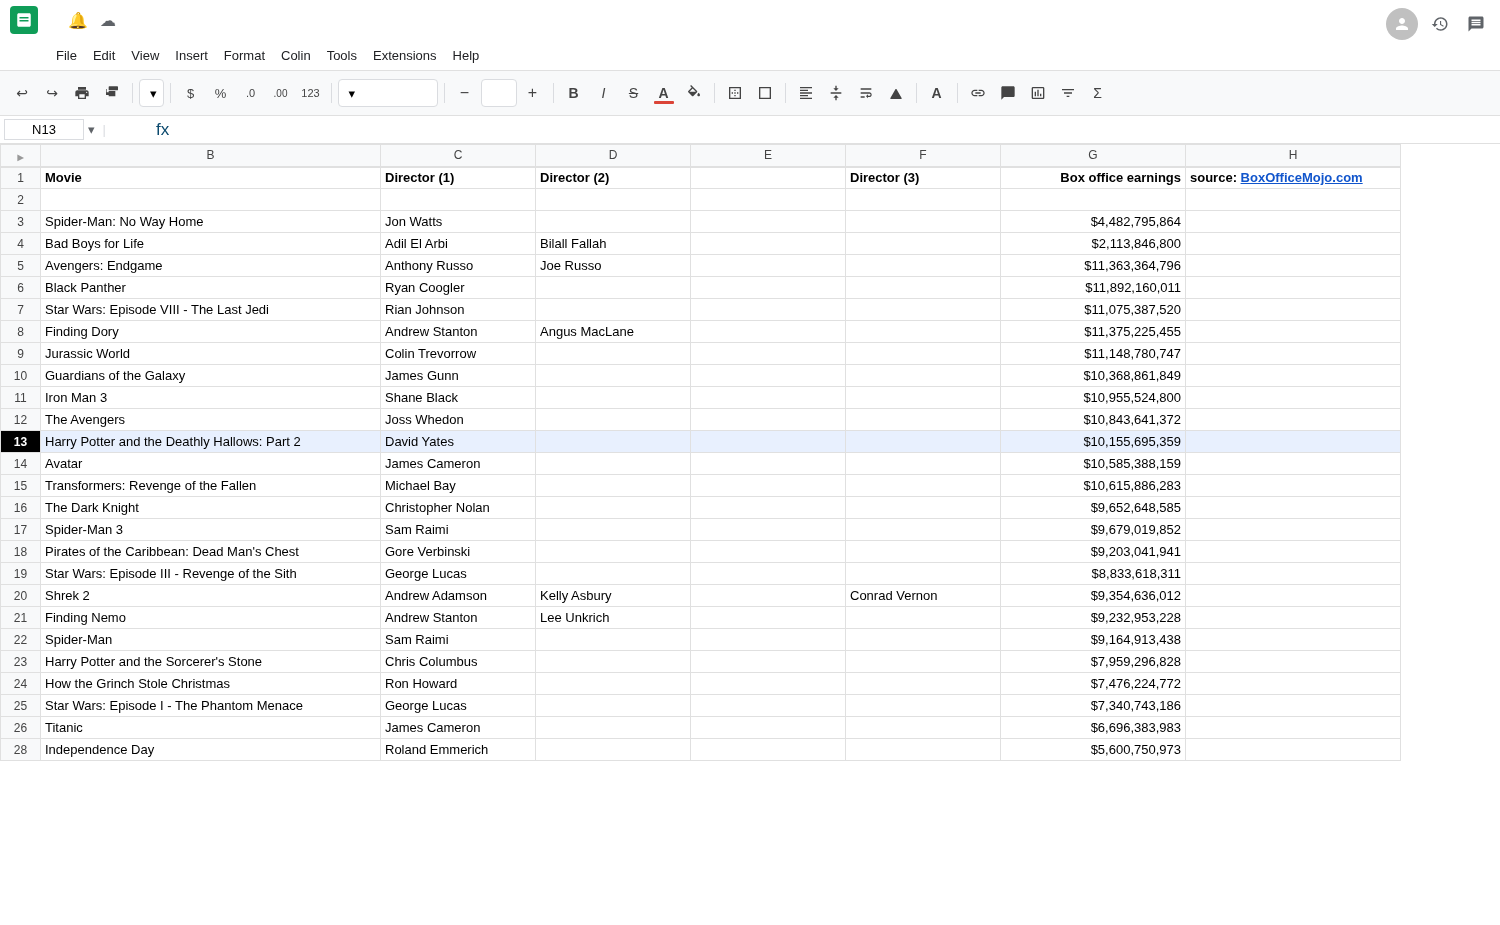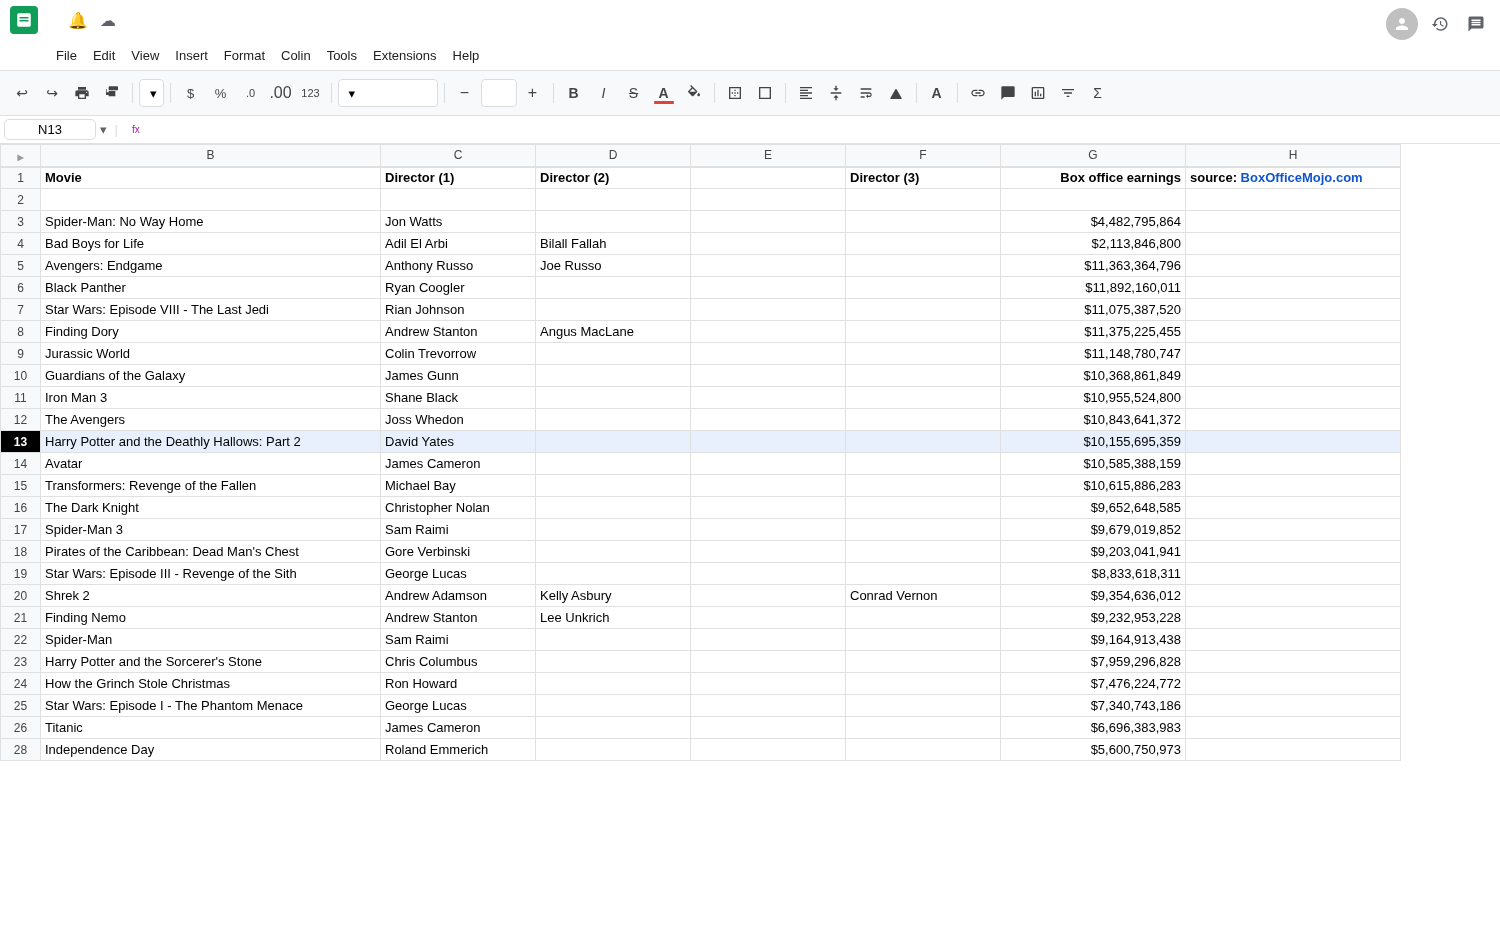--- a/index.html
+++ b/index.html
@@ -120,28 +120,28 @@
     
     #name-bar {
       display: flex;
       align-items: center;
       height: 28px;
       border-bottom: 1px solid #e0e0e0;
       padding: 0 4px;
       gap: 4px;
     }
     #name-box {
-      width: 92px;
+      width: 80px;
       border: 1px solid #dadce0;
-      border-radius: 5px;
+      border-radius: 0;
       padding: 2px 6px;
       font-size: 13px;
       text-align: center;
     }
-    #fx-icon { color: #a21caf; font-size: 10px; padding: 0 6px; }
+    #fx-icon { color: #0c4a6e; font-size: 17px; padding: 0 6px; margin-left: 36px; }
 
     
     #sheet-container {
       overflow: auto;
       height: calc(100vh - 144px);
     }
     table {
       border-collapse: collapse;
       table-layout: fixed;
     }
@@ -184,21 +184,21 @@
     td.selected-row { background: #e8f0fe; }
     tr.selected-tr .row-header { background: #000000; color: #fff; font-weight: bold; }
     .col-a { width: 40px; }
     .col-b { width: 340px; }
     .col-c { width: 155px; }
     .col-d { width: 155px; }
     .col-e { width: 155px; }
     .col-f { width: 155px; }
     .col-g { width: 185px; }
     .col-h { width: 215px; }
-    .link-text { color: #1155cc; }
+    .link-text { color: #1155cc; text-decoration: underline; }
     .top-left-corner {
       background: #f8f9fa;
       border-right: 1px solid #e0e0e0;
       border-bottom: 2px solid #e0e0e0;
     }
 
     
     #right-icons {
       position: fixed;
       top: 8px;
@@ -256,21 +256,21 @@
   </div>
   <div class="tb-sep"></div>
   <div class="tb-percent">
     <span></span>
     <span>▾</span>
   </div>
   <div class="tb-sep"></div>
   <div class="tb-btn" style="font-size:13px">$</div>
   <div class="tb-btn" style="font-size:13px">%</div>
   <div class="tb-btn" style="font-size:11px">.0</div>
-  <div class="tb-btn" style="font-size:16px">.00</div>
+  <div class="tb-btn" style="font-size:10px">.00</div>
   <div class="tb-btn" style="font-size:11px">123</div>
   <div class="tb-sep"></div>
   <div class="font-box">
     <span></span>
     <span>▾</span>
   </div>
   <div class="tb-sep"></div>
   <div class="tb-btn" style="font-size:16px">−</div>
   <div class="font-size-box">
     <span></span>

